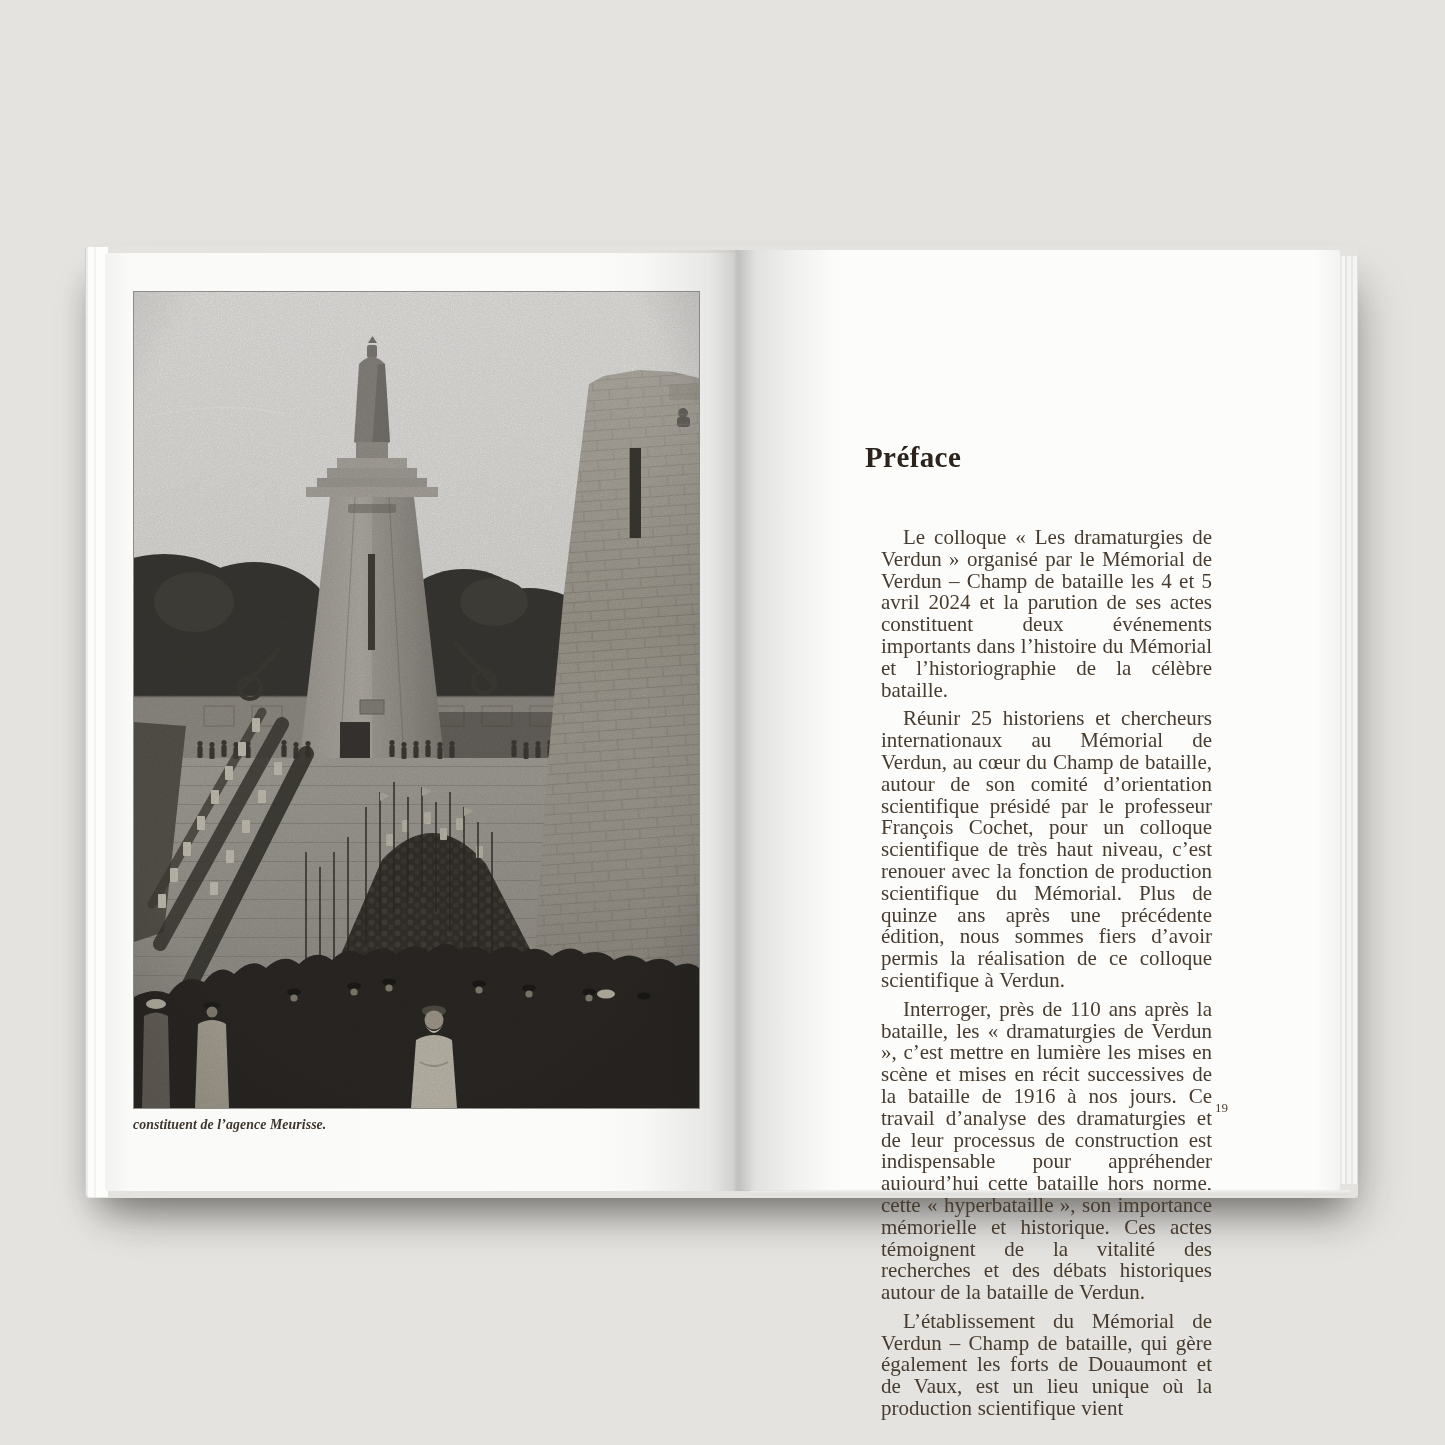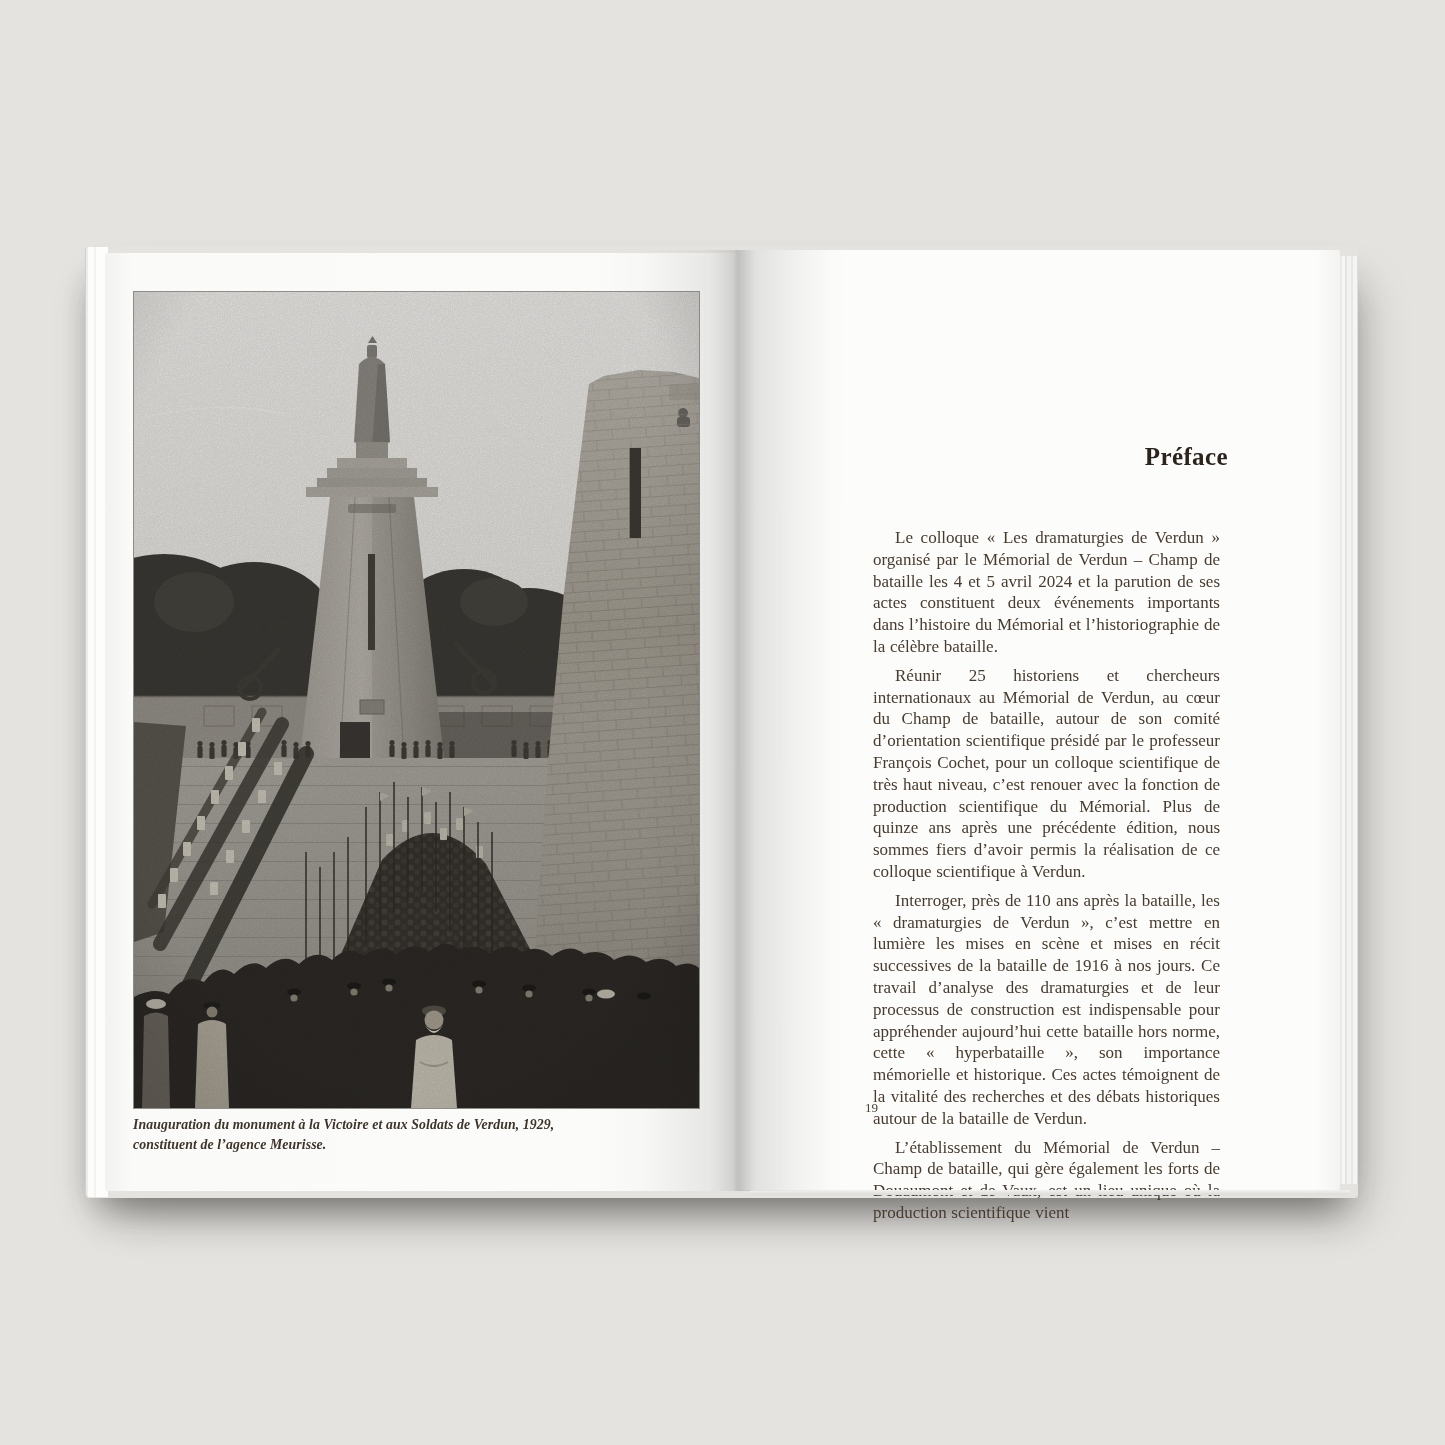--- a/index.html
+++ b/index.html
@@ -56,29 +56,29 @@
     border:1px solid #8f8d89;background:#e4e2de;
   }
   .photo-frame svg{display:block;}
   .caption{
     position:absolute;left:28px;top:862px;width:540px;
     font-style:italic;font-weight:bold;font-size:13.8px;line-height:19.5px;
     color:#3d342a;letter-spacing:.1px;
   }
   .text-col{position:absolute;left:128px;top:191px;width:363px;}
   .heading{
-    margin:0 0 54px;font-size:25px;line-height:32px;font-weight:bold;
-    text-align:right;color:#2c241c;letter-spacing:.4px;
+    margin:0 0 54px;font-size:29px;line-height:32px;font-weight:bold;
+    text-align:left;color:#2c241c;letter-spacing:.4px;
   }
   .body-par{
-    margin:0 8px 7px;font-size:17px;line-height:21.8px;text-align:justify;
+    margin:0 16px 7px;font-size:21px;line-height:21.8px;text-align:justify;
     text-indent:22px;color:#473b2e;word-spacing:.4px;
   }
   .page-num{
-    position:absolute;left:128px;top:850px;width:363px;text-align:left;
+    position:absolute;left:128px;top:850px;width:363px;text-align:right;
     font-size:13px;color:#4a3f32;
   }
 </style>
 </head>
 <body>
 
 <div class="stage">
   <div class="book">
     <div class="cover-edge"></div>
 
@@ -323,21 +323,20 @@
               <path d="M-12 12 Q0 5 12 12 L14 104 L-14 104 Z" fill="#6e6961"></path>
             </g>
             <ellipse cx="472" cy="702" rx="9" ry="4.5" fill="#c2bcae"></ellipse>
           </g>
 
           <rect width="565" height="816" fill="#000" filter="url(#grain)" opacity=".14"></rect>
           <rect width="565" height="816" fill="url(#vign)"></rect>
         </svg>
       </figure>
       <figcaption class="caption">
-        <div>Inauguration du monument à la Victoire et aux Soldats de Verdun, 1929,</div>
         <div>constituent de l’agence Meurisse.</div>
       </figcaption>
     </div>
 
     <div class="page page-right">
       <div class="text-col">
         <h1 class="heading">Préface</h1>
         <p class="body-par">Le colloque « Les dramaturgies de Verdun » organisé par le Mémorial de Verdun – Champ de bataille les 4 et 5 avril 2024 et la parution de ses actes constituent deux événements importants dans l’histoire du Mémorial et l’historiographie de la célèbre bataille.</p>
         <p class="body-par">Réunir 25 historiens et chercheurs internationaux au Mémorial de Verdun, au cœur du Champ de bataille, autour de son comité d’orientation scientifique présidé par le professeur François Cochet, pour un colloque scientifique de très haut niveau, c’est renouer avec la fonction de production scientifique du Mémorial.  Plus de quinze ans après une précédente édition, nous sommes fiers d’avoir permis la réalisation de ce colloque scientifique à Verdun.</p>
         <p class="body-par">Interroger, près de 110 ans après la bataille, les « dramaturgies de Verdun », c’est mettre en lumière les mises en scène et mises en récit successives de la bataille de 1916 à nos jours. Ce travail d’analyse des dramaturgies et de leur processus de construction est indispensable pour appréhender aujourd’hui cette bataille hors norme, cette « hyperbataille », son importance mémorielle et historique. Ces actes témoignent de la vitalité des recherches et des débats historiques autour de la bataille de Verdun.</p>

